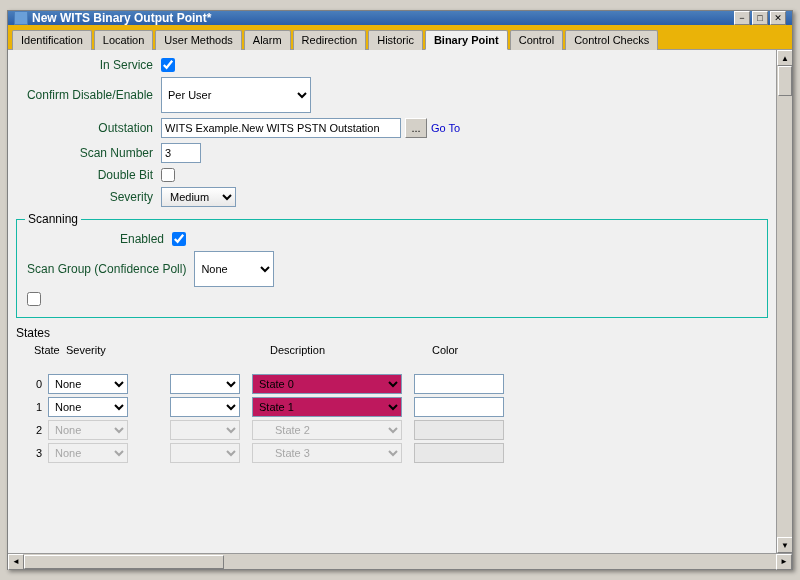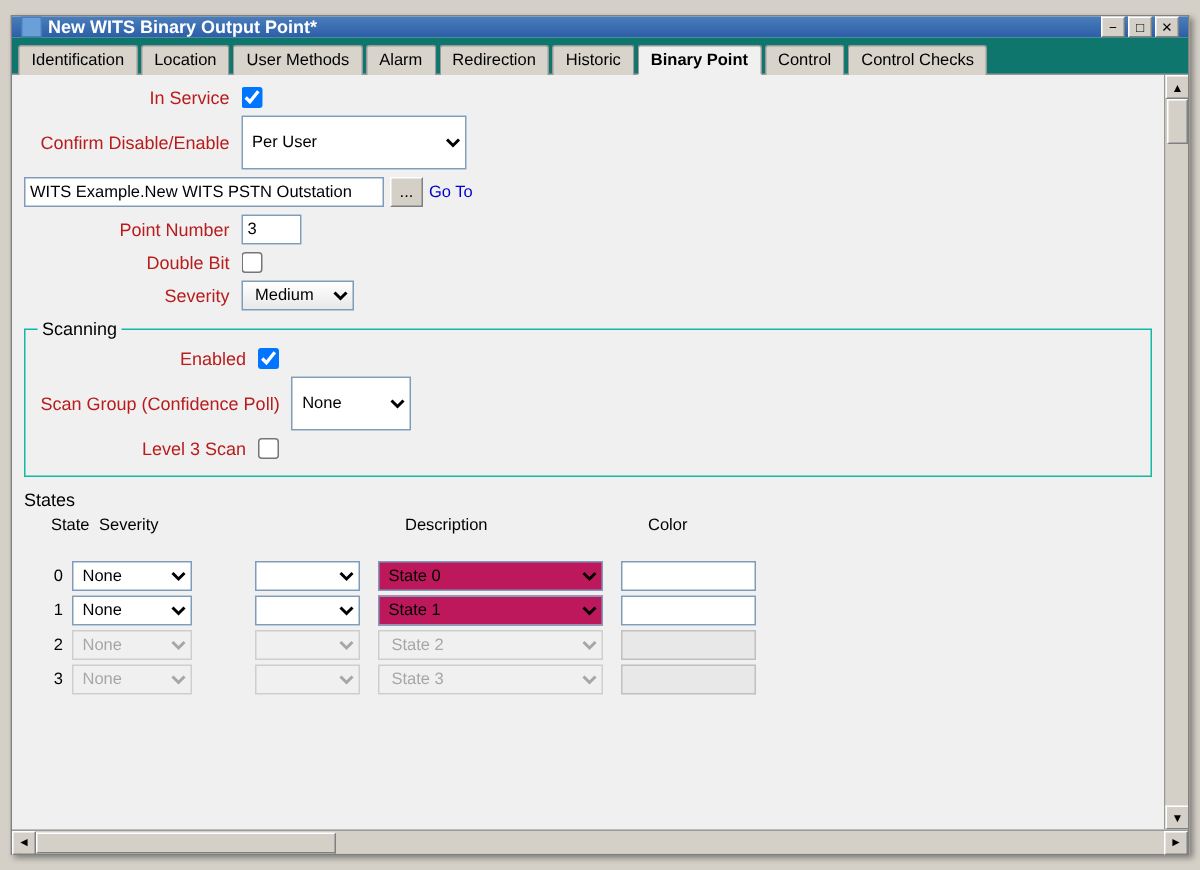--- a/index.html
+++ b/index.html
@@ -69,21 +69,21 @@
       font-size: 9px;
       cursor: pointer;
       display: flex;
       align-items: center;
       justify-content: center;
       color: #000;
       line-height: 1;
     }
 
     .tabs-bar {
-      background: #0f766e;
+      background: #eab308;
       padding: 4px 4px 0 4px;
       display: flex;
       gap: 2px;
       border-bottom: 1px solid #999;
       flex-shrink: 0;
     }
 
     .tab {
       padding: 3px 8px;
       border: 1px solid #999;
@@ -160,21 +160,21 @@
       display: flex;
       align-items: center;
       margin-bottom: 5px;
     }
 
     .form-label {
       text-align: right;
       min-width: 145px;
       padding-right: 8px;
       font-size: 12px;
-      color: #b91c1c;
+      color: #14532d;
     }
 
     .form-control {
       font-size: 11px;
     }
 
     .checkbox-input {
       width: 14px;
       height: 14px;
       cursor: pointer;
@@ -346,21 +346,21 @@
       background: #be185d;
       padding: 1px 2px;
       font-size: 11px;
       height: 20px;
       width: 150px;
     }
 
     .state-desc-disabled {
       border: 1px solid #c0c0c0;
       background: #f0f0f0;
-      padding: 1px 4px;
+      padding: 1px 18px;
       font-size: 11px;
       height: 20px;
       width: 150px;
       color: #888;
     }
 
     .color-box {
       border: 1px solid #7f9db9;
       background: white;
       height: 20px;
@@ -454,29 +454,30 @@
       <div class="form-group">
         <label class="form-label">Confirm Disable/Enable</label>
         <select class="select-control form-control" style="width:150px;">
           <option>Per User</option>
           <option>Always</option>
           <option>Never</option>
         </select>
       </div>
 
       <div class="form-group">
+        <label class="form-label">Outstation</label>
         <div class="outstation-field">
           <input type="text" class="outstation-text form-control" value="WITS Example.New WITS PSTN Outstation" style="">
           <button class="browse-btn">...</button>
           <button class="link-btn">Go To</button>
         </div>
       </div>
 
       <div class="form-group">
-        <label class="form-label">Point Number</label>
+        <label class="form-label">Scan Number</label>
         <input type="text" class="text-input form-control" value="3" style="">
       </div>
 
       <div class="form-group">
         <label class="form-label">Double Bit</label>
         <input type="checkbox" class="checkbox-input form-control" style="">
       </div>
 
       <div class="form-group">
         <label class="form-label">Severity</label>
@@ -502,21 +503,20 @@
             <label class="form-label">Scan Group (Confidence Poll)</label>
             <select class="select-control form-control" style="width:80px;">
               <option selected="">None</option>
               <option>Group 1</option>
               <option>Group 2</option>
               <option>Group 3</option>
             </select>
           </div>
 
           <div class="form-group">
-            <label class="form-label">Level 3 Scan</label>
             <input type="checkbox" class="checkbox-input form-control" style="">
           </div>
         </div>
       </div>
 
       <div class="states-section">
         <div class="states-title">States</div>
 
         <div class="states-header">
           <div class="states-header-cell">State</div>

